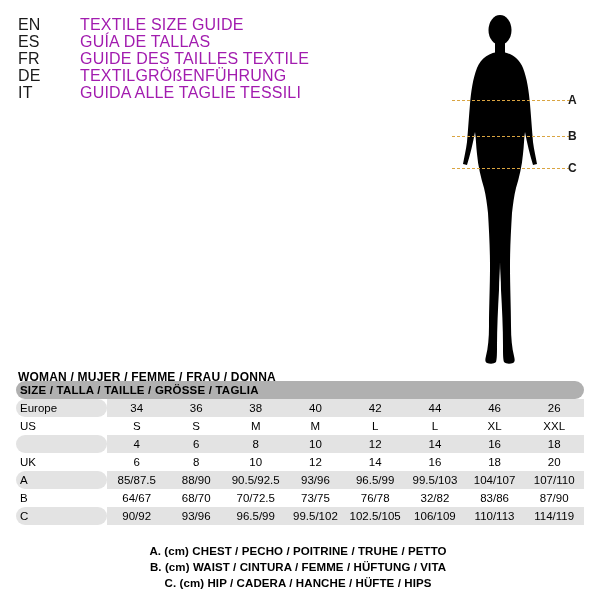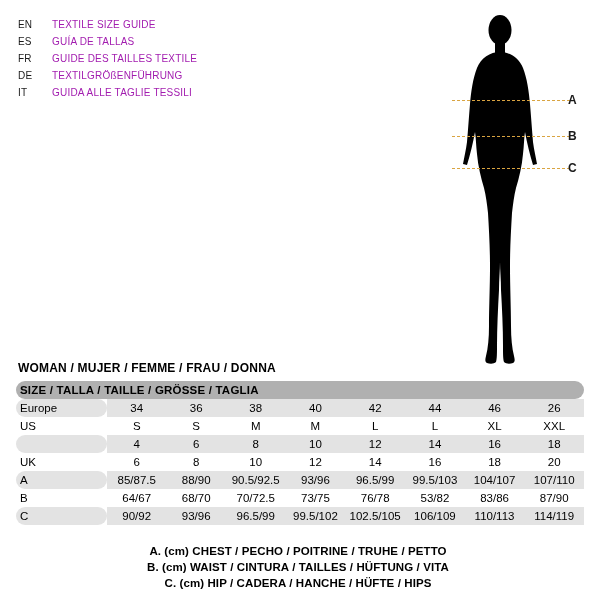--- a/index.html
+++ b/index.html
@@ -24,22 +24,23 @@
   .langs {
     position: absolute;
     left: 18px;
     top: 16px;
     width: 300px;
   }
   .lang-row {
     display: flex;
     align-items: flex-end;
     line-height: 17px;
-    font-size: 10px;
+    font-size: 16px;
     letter-spacing: 0.2px;
+    gap: 28px;
   }
   .lang-code {
     width: 34px;
     flex: 0 0 34px;
     color: #1a1a1a;
   }
   .lang-text {
     color: #a21caf;
   }
 
@@ -65,21 +66,21 @@
     position: absolute;
     font-size: 12px;
     font-weight: bold;
     color: #1a1a1a;
   }
 
   
   .woman-title {
     position: absolute;
     left: 18px;
-    top: 361px;
+    top: 370px;
     font-size: 12px;
     font-weight: bold;
     letter-spacing: 0.2px;
   }
 
   
   .table {
     position: absolute;
     left: 16px;
     top: 381px;
@@ -281,38 +282,38 @@
         <td class="c-val">107/110</td>
       </tr>
 
       <tr class="row-plain">
         <td class="c-label">B</td>
         <td class="c-val">64/67</td>
         <td class="c-val">68/70</td>
         <td class="c-val">70/72.5</td>
         <td class="c-val">73/75</td>
         <td class="c-val">76/78</td>
-        <td class="c-val">53/82</td>
+        <td class="c-val">32/82</td>
         <td class="c-val">83/86</td>
         <td class="c-val">87/90</td>
       </tr>
 
       <tr class="row-shade">
         <td class="c-label">C</td>
         <td class="c-val">90/92</td>
         <td class="c-val">93/96</td>
         <td class="c-val">96.5/99</td>
         <td class="c-val">99.5/102</td>
         <td class="c-val">102.5/105</td>
         <td class="c-val">106/109</td>
         <td class="c-val">110/113</td>
         <td class="c-val">114/119</td>
       </tr>
     </tbody>
   </table>
 
   <div class="legend">
     <div class="legend-row">A. (cm) CHEST / PECHO / POITRINE / TRUHE / PETTO</div>
-    <div class="legend-row">B. (cm) WAIST / CINTURA / TAILLES / HÜFTUNG / VITA</div>
+    <div class="legend-row">B. (cm) WAIST / CINTURA / FEMME / HÜFTUNG / VITA</div>
     <div class="legend-row">C. (cm) HIP / CADERA / HANCHE / HÜFTE / HIPS</div>
   </div>
 
 </div>
 
 </body></html>

